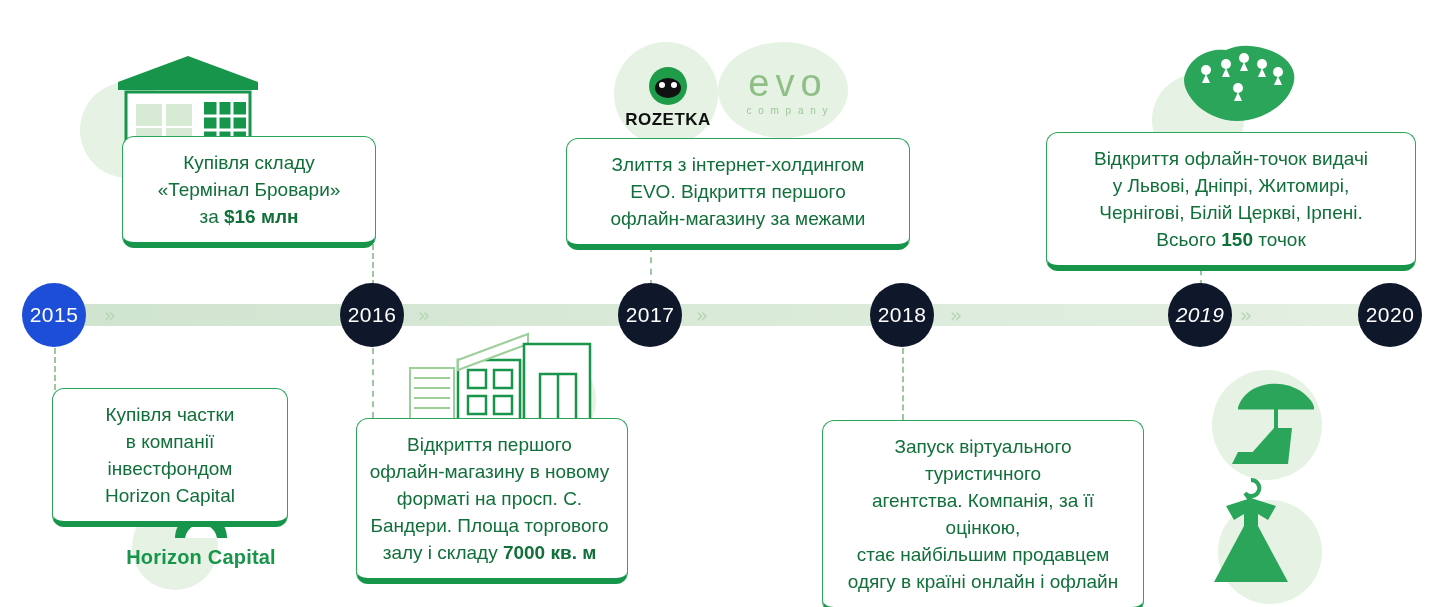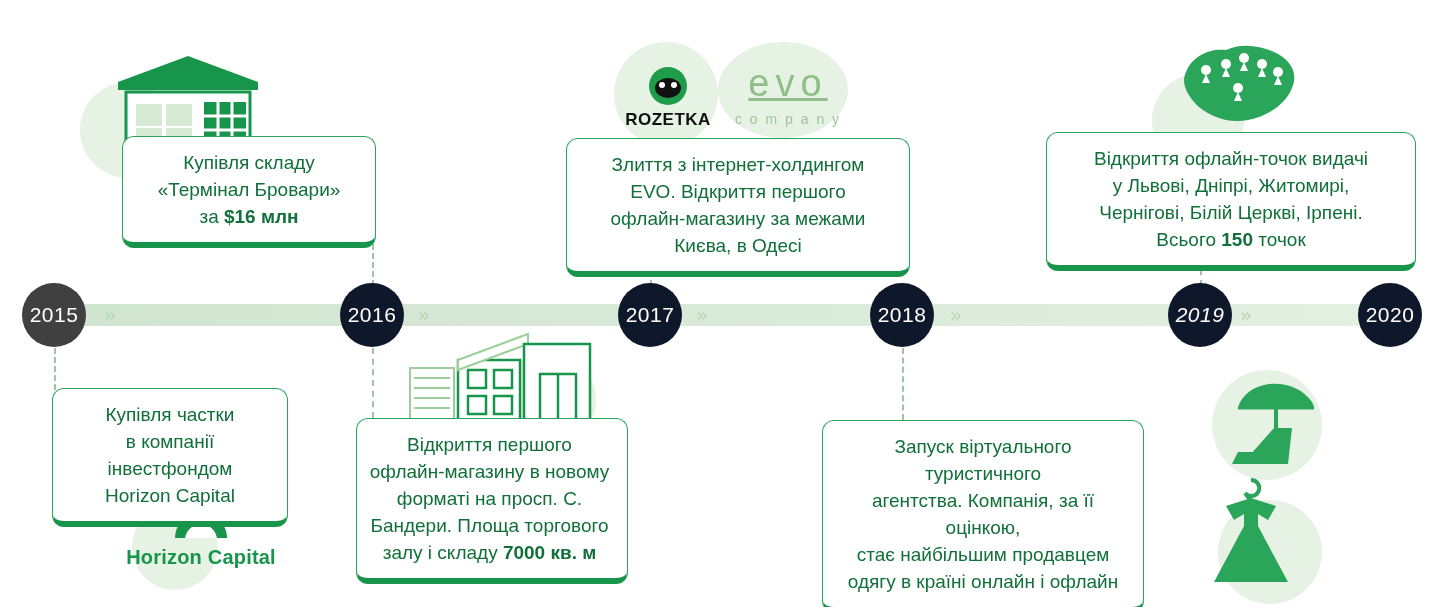--- a/index.html
+++ b/index.html
@@ -24,21 +24,21 @@
     letter-spacing:-3px;font-family:"DejaVu Sans",sans-serif;
   }
 
   .year{
     position:absolute;width:64px;height:64px;border-radius:50%;
     background:#0f172a;color:#fff;
     display:flex;align-items:center;justify-content:center;
     font-size:21px;letter-spacing:.5px;
     top:283px;
   }
-  .year.dark{background:#404040;}
+  .year.dark{background:#1d4ed8;}
 
   
   .dash{
     position:absolute;border-left:2px dashed #9dc79f;width:0;
   }
 
   
   .card{
     position:absolute;
     background:#ffffff;
@@ -112,22 +112,22 @@
     <svg width="44" height="42" viewBox="0 0 44 42" style="display:block;margin:0 auto;">
       <circle cx="22" cy="20" r="19" fill="#1f9c4a"></circle>
       <ellipse cx="22" cy="22" rx="13" ry="10" fill="#111"></ellipse>
       <circle cx="16" cy="19" r="3" fill="#fff"></circle>
       <circle cx="28" cy="19" r="3" fill="#fff"></circle>
     </svg>
     <div style="font-size:17px;font-weight:bold;color:#111;letter-spacing:.5px;margin-top:2px;">ROZETKA</div>
   </div>
 
   <div class="brandlogo" style="left:732px;top:62px;width:112px;">
-    <div style="font-size:38px;color:#8fbf86;letter-spacing:6px;font-family:'Liberation Sans',sans-serif;text-decoration:underline;">evo</div>
-    <div style="font-size:14px;color:#9dc79a;letter-spacing:2px;margin-top:6px;">c o m p a n y</div>
+    <div style="font-size:38px;color:#8fbf86;letter-spacing:6px;font-family:'Liberation Sans',sans-serif;">evo</div>
+    <div style="font-size:10px;color:#9dc79a;letter-spacing:2px;margin-top:0;">c o m p a n y</div>
   </div>
 
   <svg class="art" style="left:1172px;top:28px;" width="136" height="108" viewBox="0 0 136 108">
     <path d="M14 44 C20 28 38 20 54 22 C70 14 92 18 106 26 C120 34 126 46 120 60
              C114 76 96 88 76 92 C56 96 34 88 22 74 C12 62 10 52 14 44 Z" fill="#2aa55a"></path>
     <g fill="#ffffff">
       <circle cx="34" cy="42" r="5"></circle>
         <path d="M34 46 l4 9 l-8 0 z"></path>
       <circle cx="54" cy="36" r="5"></circle>
         <path d="M54 40 l4 9 l-8 0 z"></path>
@@ -207,21 +207,20 @@
     <div>Бандери. Площа торгового</div>
     <div>
       <span>залу і складу </span><b>7000 кв. м</b>
     </div>
   </div>
 
   <div class="card" style="left:566px;top:138px;width:344px;">
     <div>Злиття з інтернет-холдингом</div>
     <div>EVO. Відкриття першого</div>
     <div>офлайн-магазину за межами</div>
-    <div>Києва, в Одесі</div>
   </div>
 
   <div class="card" style="left:822px;top:420px;width:322px;">
     <div>Запуск віртуального туристичного</div>
     <div>агентства. Компанія, за її оцінкою,</div>
     <div>стає найбільшим продавцем</div>
     <div>одягу в країні онлайн і офлайн</div>
   </div>
 
   <div class="card" style="left:1046px;top:132px;width:370px;">

